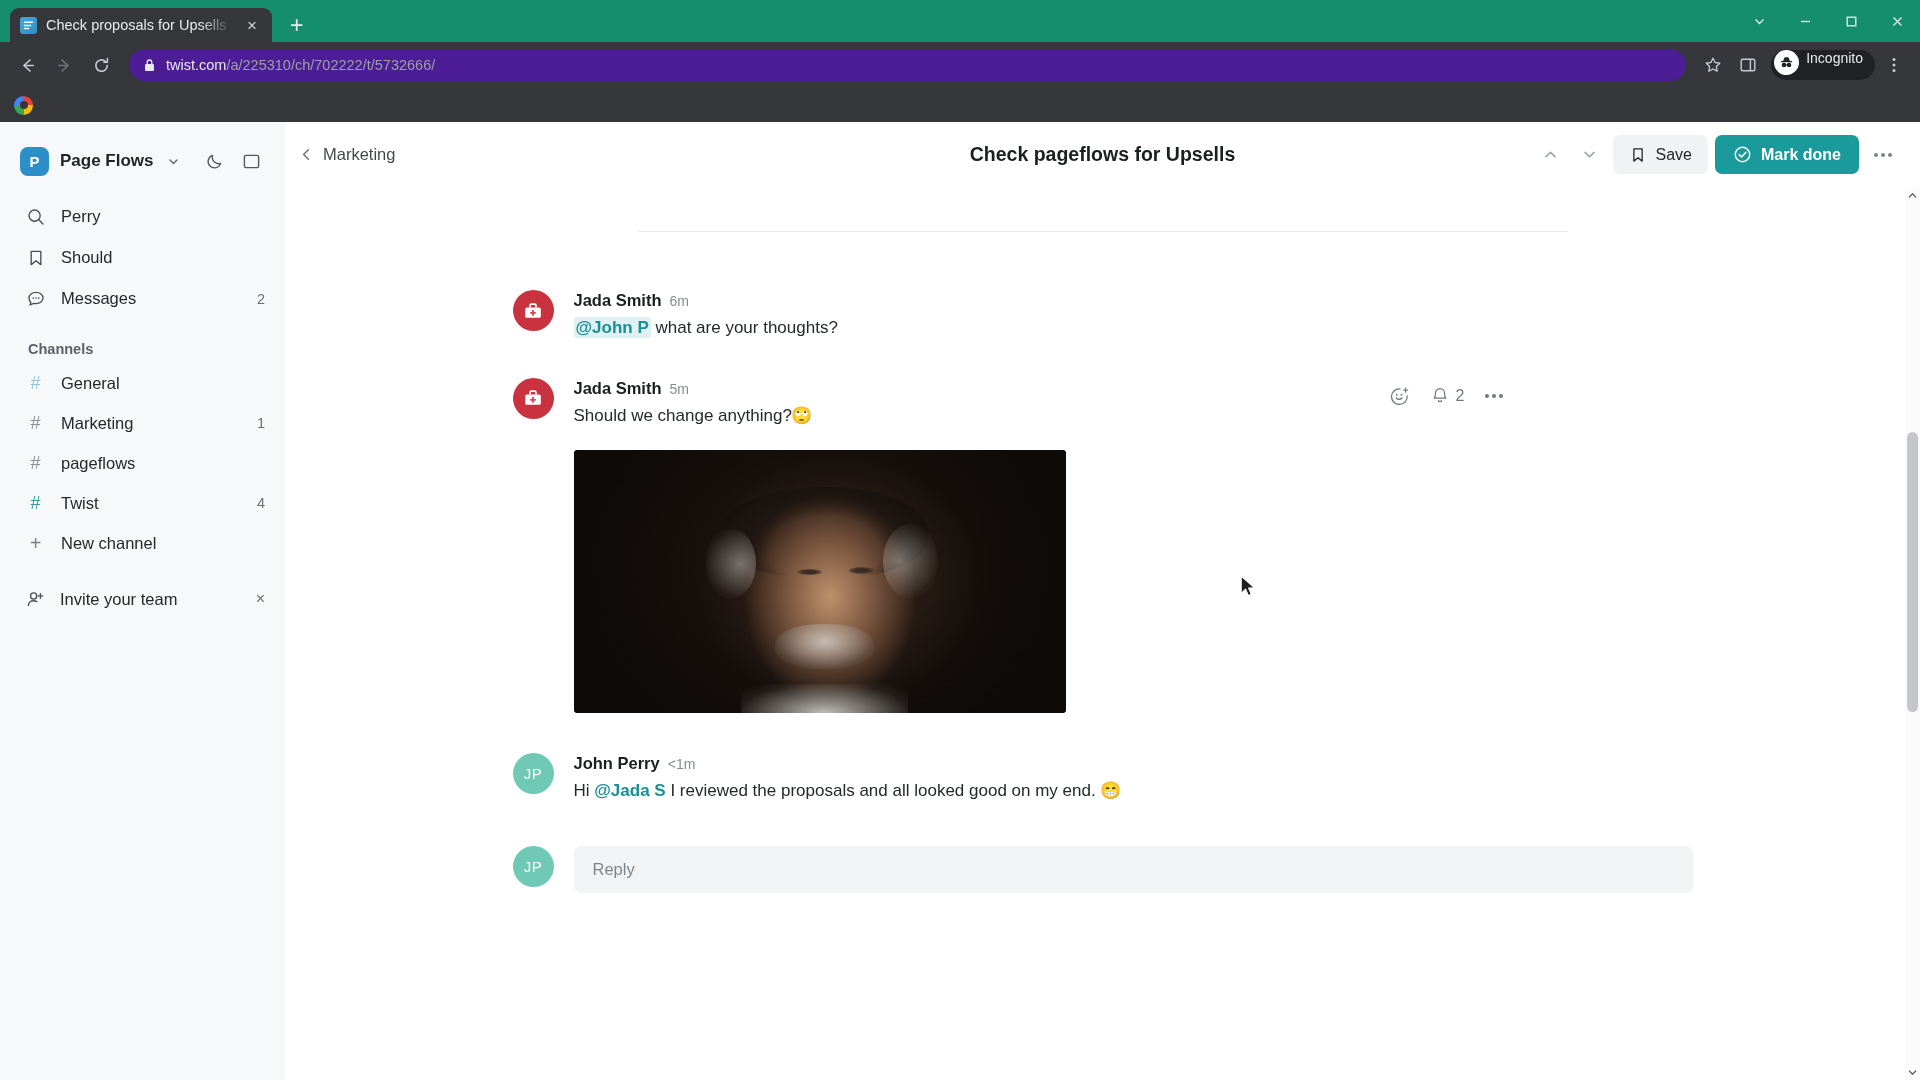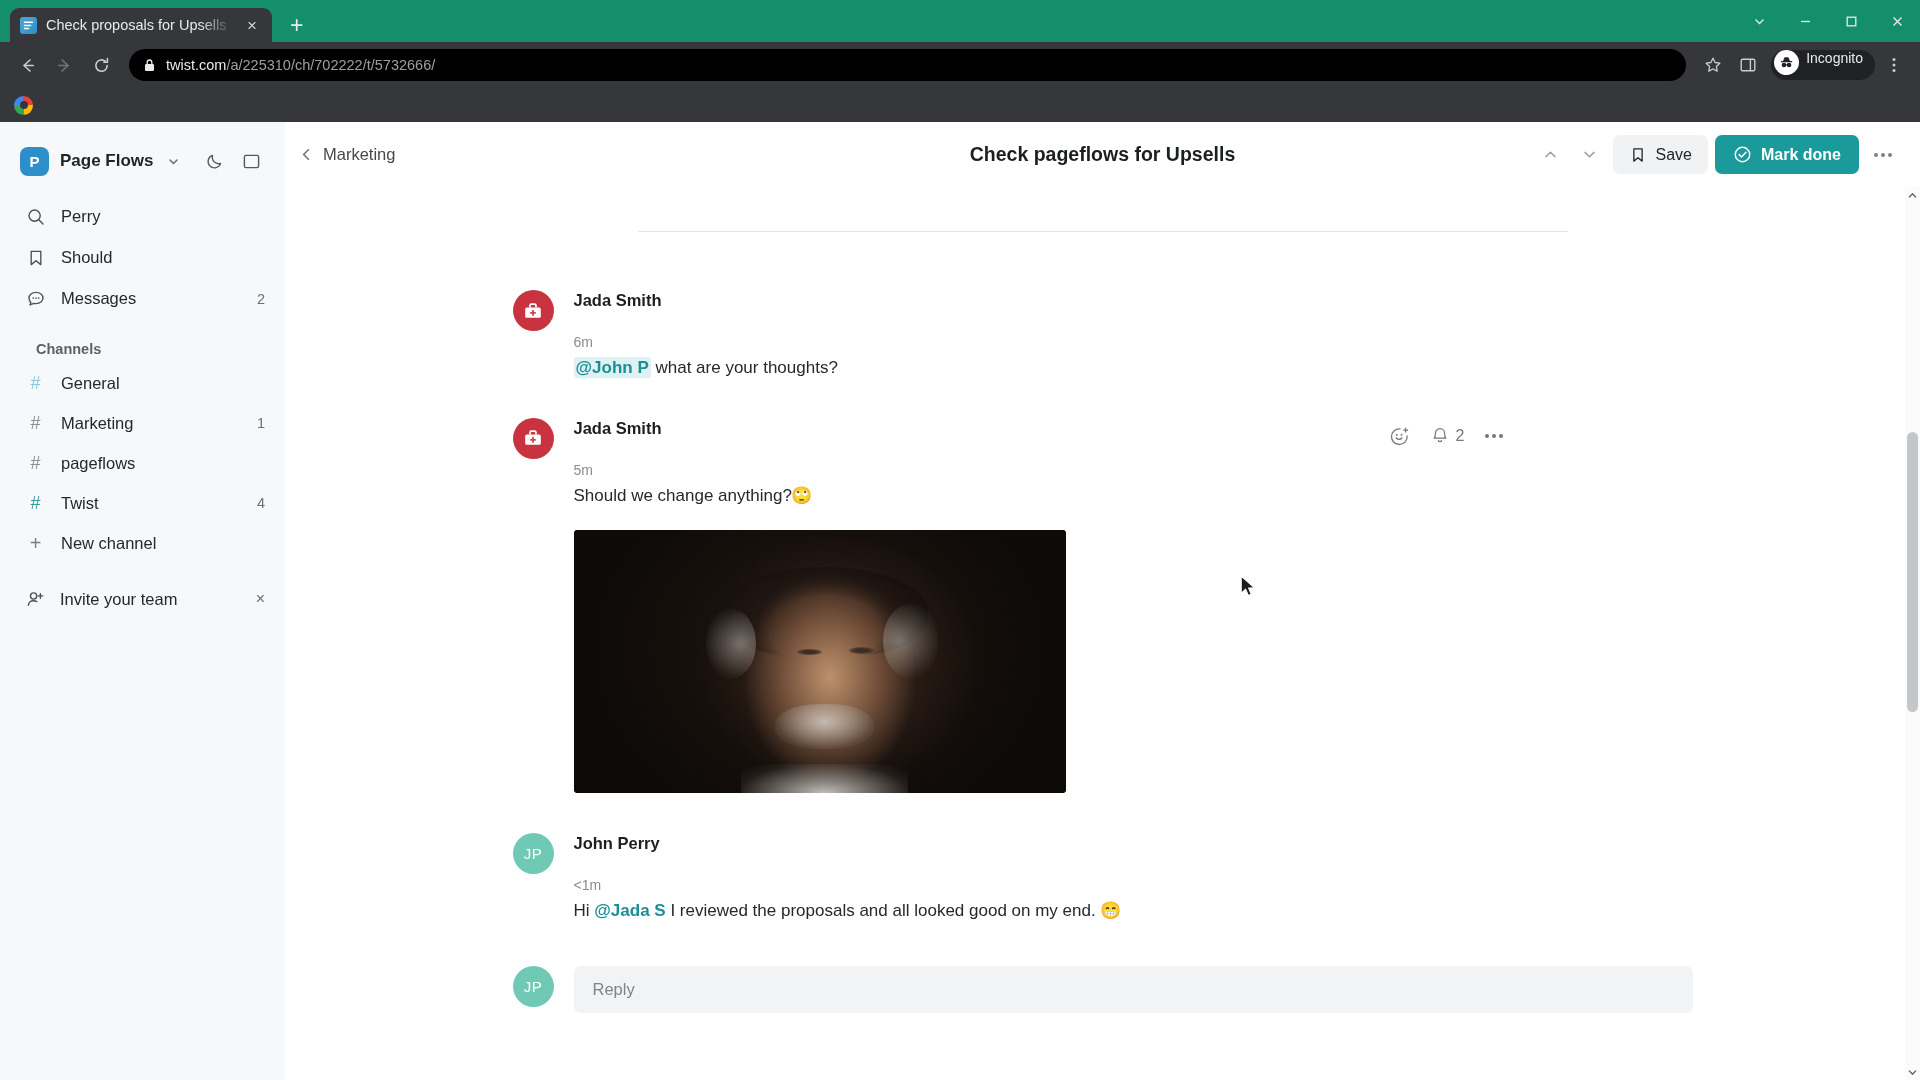--- a/index.html
+++ b/index.html
@@ -41,21 +41,21 @@
   .toolbar {
     height: 46px; background: #35373b; display: flex; align-items: center;
     padding: 0 10px; gap: 3px; flex: 0 0 46px;
   }
   .nav-btn {
     width: 34px; height: 34px; border-radius: 50%; display: flex;
     align-items: center; justify-content: center; color: #c9ccd1;
   }
   .nav-btn.dim { color: #71757a; }
   .omnibox {
-    flex: 1; height: 32px; background: #000000; border-radius: 16px;
+    flex: 1; height: 32px; background: #4c1d95; border-radius: 16px;
     display: flex; align-items: center; padding: 0 14px; gap: 10px; margin: 0 8px;
   }
   .omni-url { font-size: 14.5px; color: #e8eaed; white-space: nowrap; }
   .omni-url .path { color: #9aa0a6; }
   .tb-icon { width: 32px; height: 32px; display: flex; align-items: center; justify-content: center; color: #c9ccd1; }
   .incognito-chip {
     height: 30px; display: flex; align-items: flex-start; gap: 7px; padding: 0 12px 0 3px;
     background: #202124; border-radius: 15px; margin-left: 4px;
   }
   .incognito-avatar {
@@ -93,21 +93,21 @@
   .nav-item {
     height: 41px; display: flex; align-items: center; gap: 15px;
     padding: 0 20px 0 25px; color: #25292c; font-size: 16.5px;
   }
   .nav-item .ico { width: 21px; height: 21px; display: flex; align-items: center; justify-content: center; flex: 0 0 21px; color: #4b5055; }
   .nav-item .lbl { flex: 1; white-space: nowrap; }
   .nav-item .cnt { font-size: 14.5px; color: #6b7075; }
 
   .sec-title {
     font-size: 14.5px; font-weight: 700; color: #5b6166;
-    padding: 0 20px 0 36px; margin: 22px 0 6px;
+    padding: 0 20px 0 28px; margin: 22px 0 6px;
   }
   .ch-item {
     height: 40px; display: flex; align-items: center; gap: 15px;
     padding: 0 20px 0 25px; font-size: 16.5px; color: #25292c;
   }
   .ch-hash { font-size: 18px; color: #8b9296; flex: 0 0 21px; text-align: center; font-weight: 400; }
   .ch-hash.teal { color: #8fc6dd; }
   .ch-hash.teal2 { color: #3f9c9c; }
   .ch-item .lbl { flex: 1; white-space: nowrap; }
   .ch-item .cnt { font-size: 14.5px; color: #6b7075; }
@@ -156,21 +156,21 @@
 
   .msg { display: flex; gap: 20px; padding: 0 0 0 0; margin: 0 auto; width: 1180px; position: relative; }
   .msg-block { margin-top: 30px; }
   .avatar {
     width: 41px; height: 41px; border-radius: 50%; flex: 0 0 41px;
     display: flex; align-items: center; justify-content: center; overflow: hidden;
   }
   .avatar.kit { background: #c8333f; }
   .avatar.jp { background: #6fc9b5; color: #fff; font-size: 15px; font-weight: 500; letter-spacing: .5px; }
   .msg-content { flex: 1; min-width: 0; padding-top: 1px; }
-  .msg-meta { display: flex; align-items: baseline; gap: 24px; flex-direction: column; }
+  .msg-meta { display: flex; align-items: baseline; gap: 8px; }
   .msg-author { font-size: 16.5px; font-weight: 700; color: #1b1f22; }
   .msg-time { font-size: 14px; color: #878d92; }
   .msg-text { font-size: 17px; color: #25292c; margin-top: 6px; line-height: 1.45; }
   .mention { color: #1a8f96; background: #dff1f2; font-weight: 700; border-radius: 3px; padding: 1px 2px; text-align: center; }
   .mention.plain { background: transparent; padding: 0; }
   .msg-actions {
     position: absolute; right: 190px; top: 8px; display: flex; align-items: center; gap: 20px;
   }
   .act { display: flex; align-items: center; gap: 6px; color: #72787d; font-size: 16px; }
   .act .dots { display: flex; align-items: center; gap: 3px; }

